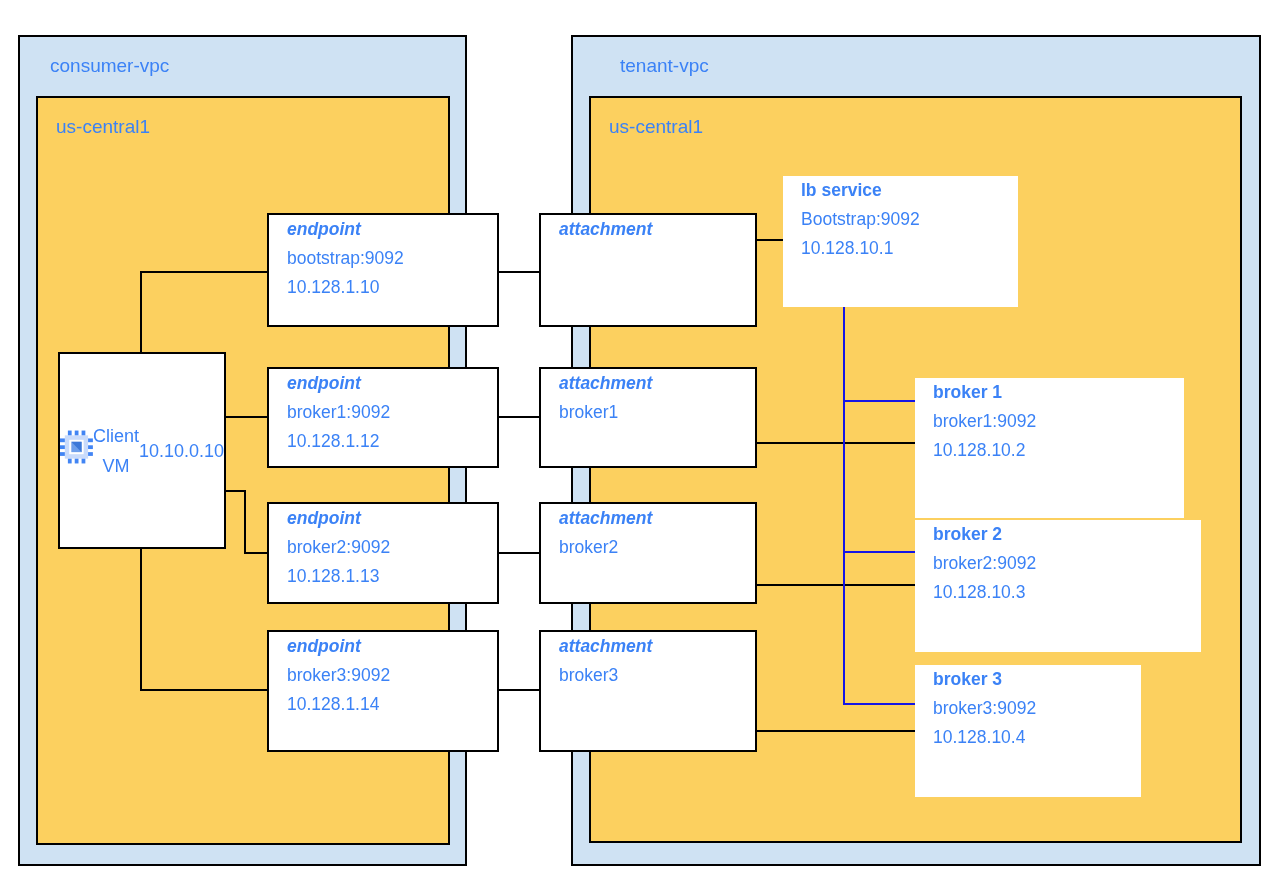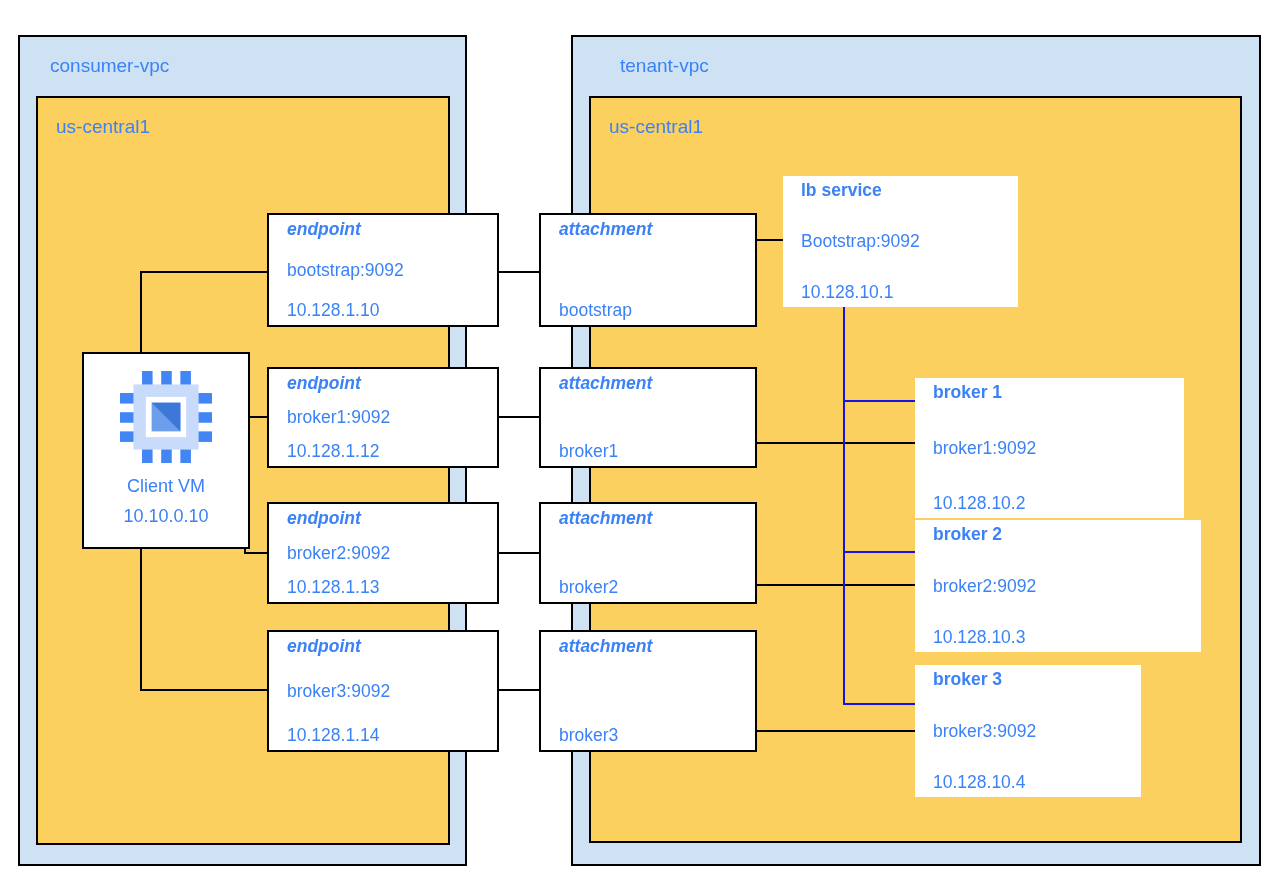--- a/index.html
+++ b/index.html
@@ -32,43 +32,42 @@
     white-space:nowrap;
   }
   .line{position:absolute;background:#000;z-index:3;}
   .line.blue{background:#1515e6;}
   .node{
     position:absolute;
     background:#fff;
     box-sizing:border-box;
     display:flex;
     flex-direction:column;
-    justify-content:space-between;
+    justify-content:flex-start;
     font-size:17.5px;
     line-height:29px;
     z-index:4;
     padding-left:18px;
   }
   .node.bordered{border:2px solid #000;}
   .node .hd{font-weight:bold;}
   .node .hd.it{font-style:italic;}
   .clientvm{
     position:absolute;
     background:#fff;
     border:2px solid #000;
     box-sizing:border-box;
     display:flex;
-    flex-direction:column;
+    flex-direction:row;
     align-items:center;
     justify-content:center;
     text-align:center;
     font-size:18px;
     line-height:30px;
     z-index:4;
-    margin-left:24px;
   }
   .clientvm svg{margin-bottom:8px;}
 </style>
 </head>
 <body>
 
 <div id="stage">
 
   <div class="vpc" style="left:18px;top:35px;width:449px;height:831px"></div>
   <div class="zone-label" style="left:50px;top:55px">consumer-vpc</div>
@@ -145,21 +144,20 @@
     <div>10.128.1.13</div>
   </div>
   <div class="node bordered" style="left:267px;top:630px;width:232px;height:122px">
     <div class="hd it">endpoint</div>
     <div>broker3:9092</div>
     <div>10.128.1.14</div>
   </div>
 
   <div class="node bordered" style="left:539px;top:213px;width:218px;height:114px">
     <div class="hd it">attachment</div>
-    <div>bootstrap</div>
   </div>
   <div class="node bordered" style="left:539px;top:367px;width:218px;height:101px">
     <div class="hd it">attachment</div>
     <div>broker1</div>
   </div>
   <div class="node bordered" style="left:539px;top:502px;width:218px;height:102px">
     <div class="hd it">attachment</div>
     <div>broker2</div>
   </div>
   <div class="node bordered" style="left:539px;top:630px;width:218px;height:122px">

